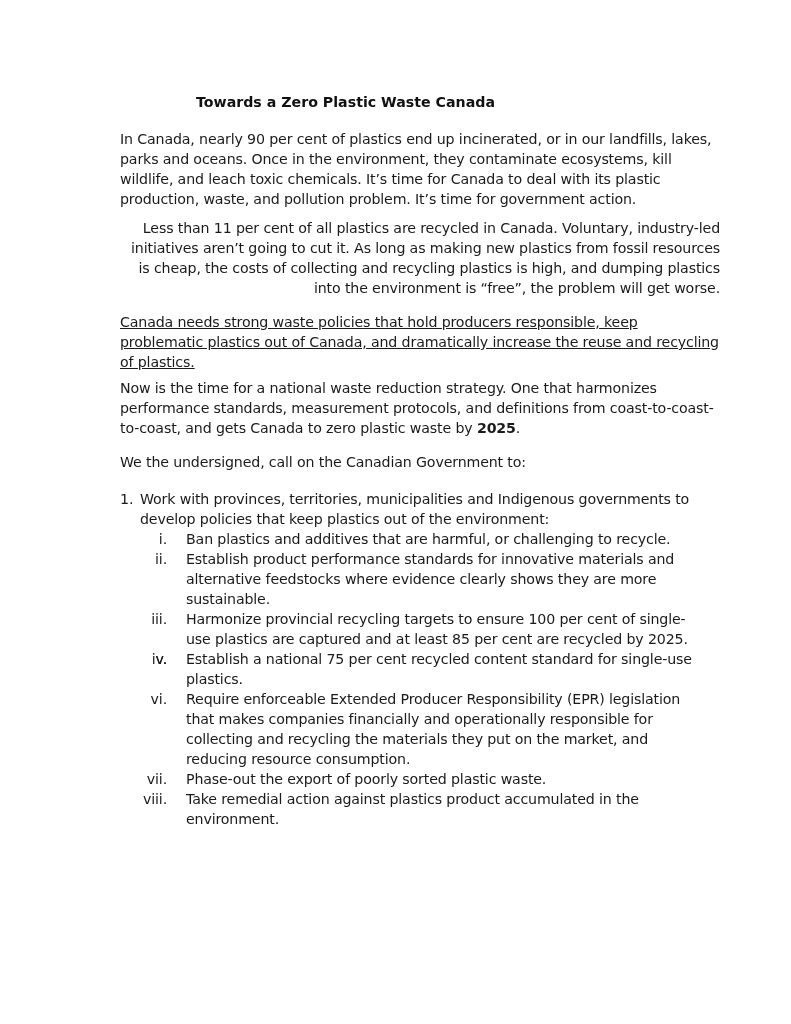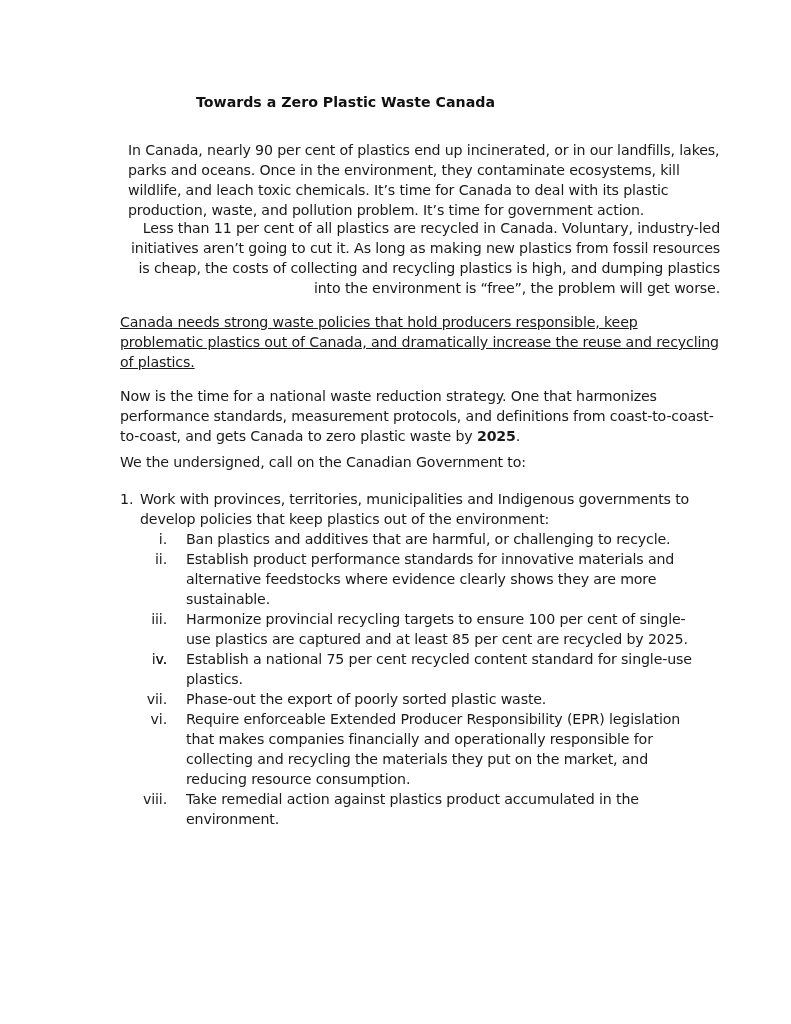--- a/index.html
+++ b/index.html
@@ -24,24 +24,24 @@
     .sub-list { position: relative; margin-top: 0; }
     .sub-item { position: relative; padding-left: 66px; width: 520px; }
     .roman { position: absolute; left: 0; width: 47px; text-align: right; top: 0; }
   </style>
 </head>
 <body>
 
 <div class="page">
   <div class="title">Towards a Zero Plastic Waste Canada</div>
 
-  <p class="para" style="top:140px;margin-left:8px;">In Canada, nearly 90 per cent of plastics end up incinerated, or in our landfills, lakes, parks and oceans. Once in the environment, they contaminate ecosystems, kill wildlife, and leach toxic chemicals. It’s time for Canada to deal with its plastic production, waste, and pollution problem. It’s time for government action.</p>
+  <p class="para" style="top:129px;">In Canada, nearly 90 per cent of plastics end up incinerated, or in our landfills, lakes, parks and oceans. Once in the environment, they contaminate ecosystems, kill wildlife, and leach toxic chemicals. It’s time for Canada to deal with its plastic production, waste, and pollution problem. It’s time for government action.</p>
   <p class="para" style="top:218px;text-align:right;">Less than 11 per cent of all plastics are recycled in Canada. Voluntary, industry-led initiatives aren’t going to cut it. As long as making new plastics from fossil resources is cheap, the costs of collecting and recycling plastics is high, and dumping plastics into the environment is “free”, the problem will get worse.</p>
   <p class="para" style="top:312px;text-decoration:underline;">Canada needs strong waste policies that hold producers responsible, keep problematic plastics out of Canada, and dramatically increase the reuse and recycling of plastics.</p>
-  <p class="para" style="top:386px;"><span>Now is the time for a national waste reduction strategy. One that harmonizes performance standards, measurement protocols, and definitions from coast-to-coast-to-coast, and gets Canada to zero plastic waste by </span><b>2025</b><span>.</span></p>
+  <p class="para" style="top:378px;"><span>Now is the time for a national waste reduction strategy. One that harmonizes performance standards, measurement protocols, and definitions from coast-to-coast-to-coast, and gets Canada to zero plastic waste by </span><b>2025</b><span>.</span></p>
   <p class="para" style="top:452px;">We the undersigned, call on the Canadian Government to:</p>
 
   <div class="list">
     <div class="main-item">
       <span class="main-num">1.</span>
       <span>Work with provinces, territories, municipalities and Indigenous governments to develop policies that keep plastics out of the environment:</span>
     </div>
     <div class="sub-list">
       <div class="sub-item">
         <span class="roman">i.</span>
@@ -56,26 +56,26 @@
         <span>Harmonize provincial recycling targets to ensure 100 per cent of single-use plastics are captured and at least 85 per cent are recycled by 2025.</span>
       </div>
       <div class="sub-item">
         <span class="roman">iv.</span>
       </div>
       <div class="sub-item">
         <span class="roman">v.</span>
         <span>Establish a national 75 per cent recycled content standard for single-use plastics.</span>
       </div>
       <div class="sub-item">
+        <span class="roman">vi.</span>
+        <span>Require enforceable Extended Producer Responsibility (EPR) legislation that makes companies financially and operationally responsible for collecting and recycling the materials they put on the market, and reducing resource consumption.</span>
+      </div>
+      <div class="sub-item">
         <span class="roman">vii.</span>
         <span>Phase-out the export of poorly sorted plastic waste.</span>
-      </div>
-      <div class="sub-item">
-        <span class="roman">vi.</span>
-        <span>Require enforceable Extended Producer Responsibility (EPR) legislation that makes companies financially and operationally responsible for collecting and recycling the materials they put on the market, and reducing resource consumption.</span>
       </div>
       <div class="sub-item">
         <span class="roman">viii.</span>
         <span>Take remedial action against plastics product accumulated in the environment.</span>
       </div>
     </div>
   </div>
 </div>
 
 </body></html>

